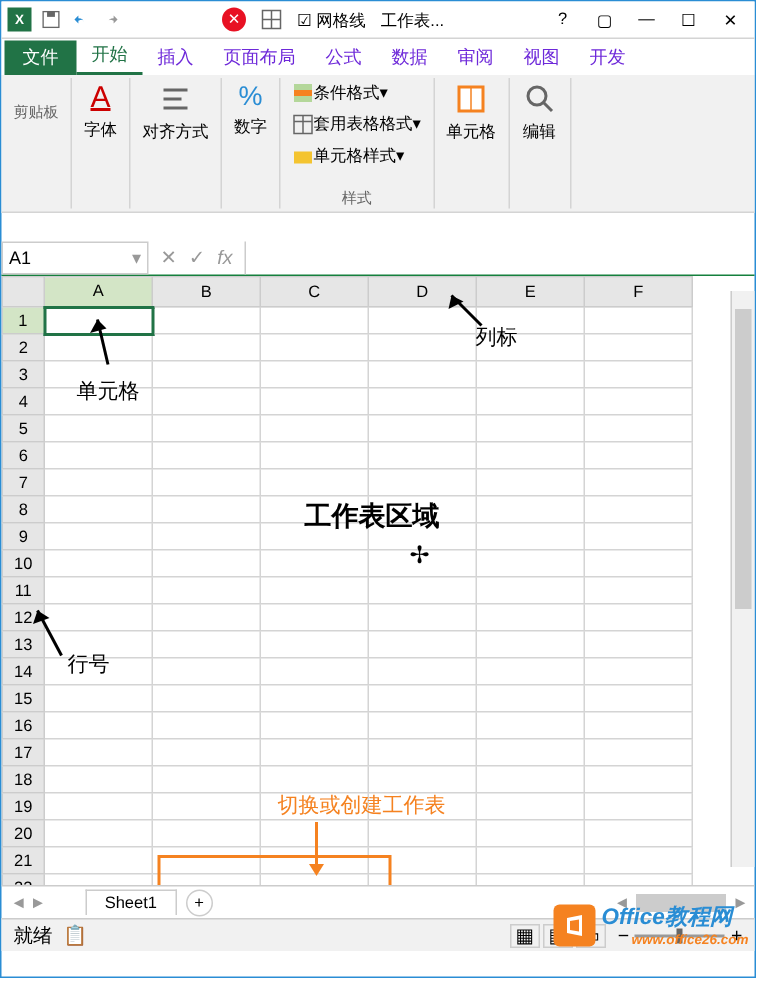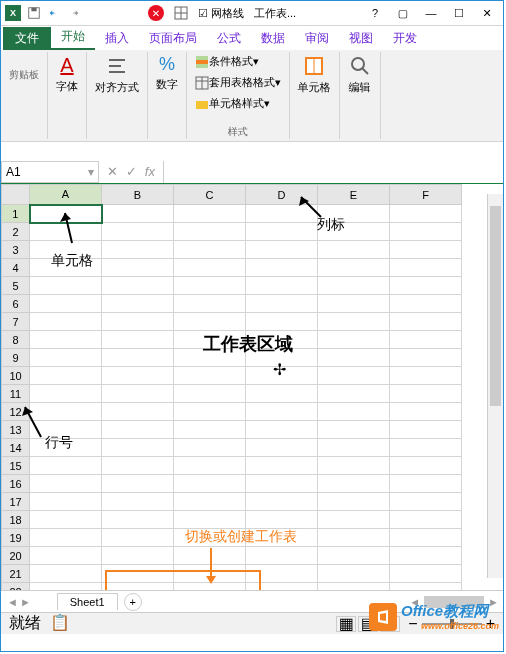--- a/index.html
+++ b/index.html
@@ -57,21 +57,21 @@
     .orange-box { position: absolute; border: 2px solid #f58220; pointer-events: none; }
     
     
     .sheet-bar { height: 22px; display: flex; align-items: center; border-top: 1px solid #ccc; font-size: 11px; }
     .sheet-nav { display: flex; gap: 2px; padding: 0 6px; color: #999; }
     .sheet-tab { padding: 2px 12px; border: 1px solid #ccc; background: #fff; border-bottom: none; cursor: pointer; }
     .add-sheet { width: 18px; height: 18px; border: 1px solid #ccc; border-radius: 50%; display: flex; align-items: center; justify-content: center; margin-left: 6px; cursor: pointer; }
     .scroll-h { flex: 1; display: flex; justify-content: flex-end; padding-right: 4px; }
     
     
-    .status-bar { height: 22px; background: #f1f1f1; border-top: 1px solid #ccc; display: flex; align-items: center; justify-content: space-between; padding: 0 8px; font-size: 16px; }
+    .status-bar { height: 22px; background: #f1f1f1; border-top: 1px solid #ccc; display: flex; align-items: center; justify-content: space-between; padding: 0 8px; font-size: 13px; }
     .view-btns { display: flex; gap: 2px; }
     .view-btn { width: 20px; height: 16px; border: 1px solid #ccc; display: flex; align-items: center; justify-content: center; cursor: pointer; }
     .zoom { display: flex; align-items: center; gap: 4px; }
     .zoom-slider { width: 60px; height: 2px; background: #999; position: relative; }
     
     
     .watermark { position: absolute; right: 4px; bottom: 20px; display: flex; align-items: center; font-size: 15px; color: #2a8dd4; font-style: italic; font-weight: bold; }
     .wm-icon { width: 28px; height: 28px; background: #f58220; border-radius: 4px; margin-right: 4px; display: flex; align-items: center; justify-content: center; }
     .wm-sub { font-size: 9px; color: #f58220; margin-left: 20px; }
     

